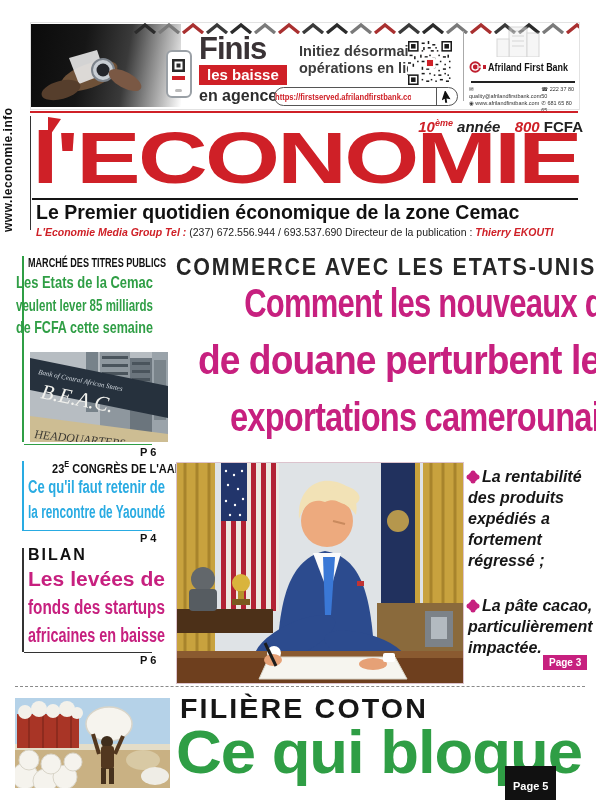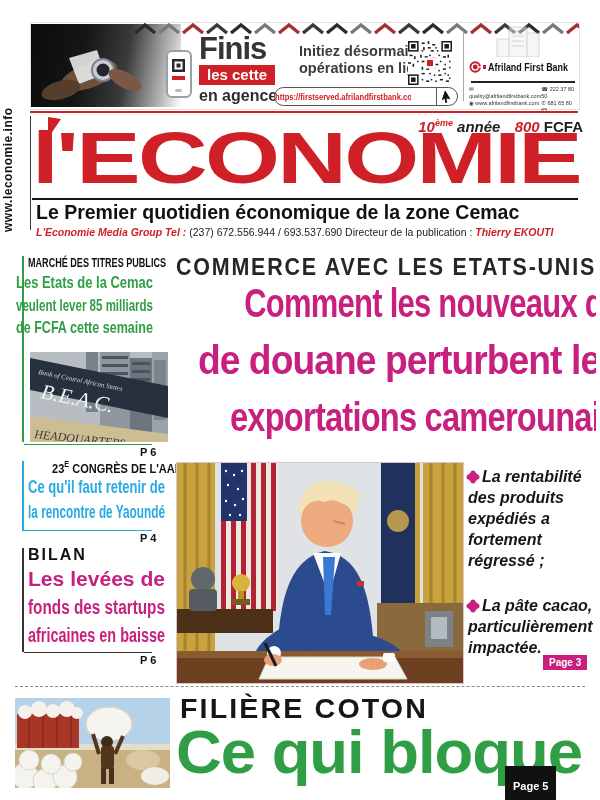--- a/index.html
+++ b/index.html
@@ -118,21 +118,21 @@
     </svg>
     <svg class="abs phoneqr" width="28" height="54" viewBox="0 0 28 54">
       <rect x="1" y="6" width="24" height="46" rx="5" fill="#fff" stroke="#9aa0a6" stroke-width="2"></rect>
       <rect x="6" y="14" width="13" height="13" fill="#2b2b2b"></rect>
       <rect x="8.5" y="16.5" width="8" height="8" fill="#fff"></rect>
       <rect x="10.5" y="18.5" width="4" height="4" fill="#2b2b2b"></rect>
       <rect x="6" y="31" width="13" height="4" fill="#cf2027"></rect>
       <rect x="9" y="44" width="7" height="3" rx="1.5" fill="#bbb"></rect>
     </svg>
     <div class="abs finis-word">Finis</div>
-    <div class="abs finis-badge">les cette</div>
+    <div class="abs finis-badge">les baisse</div>
     <div class="abs finis-sub"><span>en agence</span><b> !</b></div>
     <div class="abs ad-tagline">
       <div>Initiez désormais vos</div>
       <div>opérations en ligne</div>
     </div>
     <svg class="abs qr" viewBox="0 0 29 29">
       <rect width="29" height="29" fill="#fff"></rect>
       <g fill="#1a1a1a">
         <rect x="0" y="0" width="7" height="7"></rect>
           <rect x="22" y="0" width="7" height="7"></rect>

